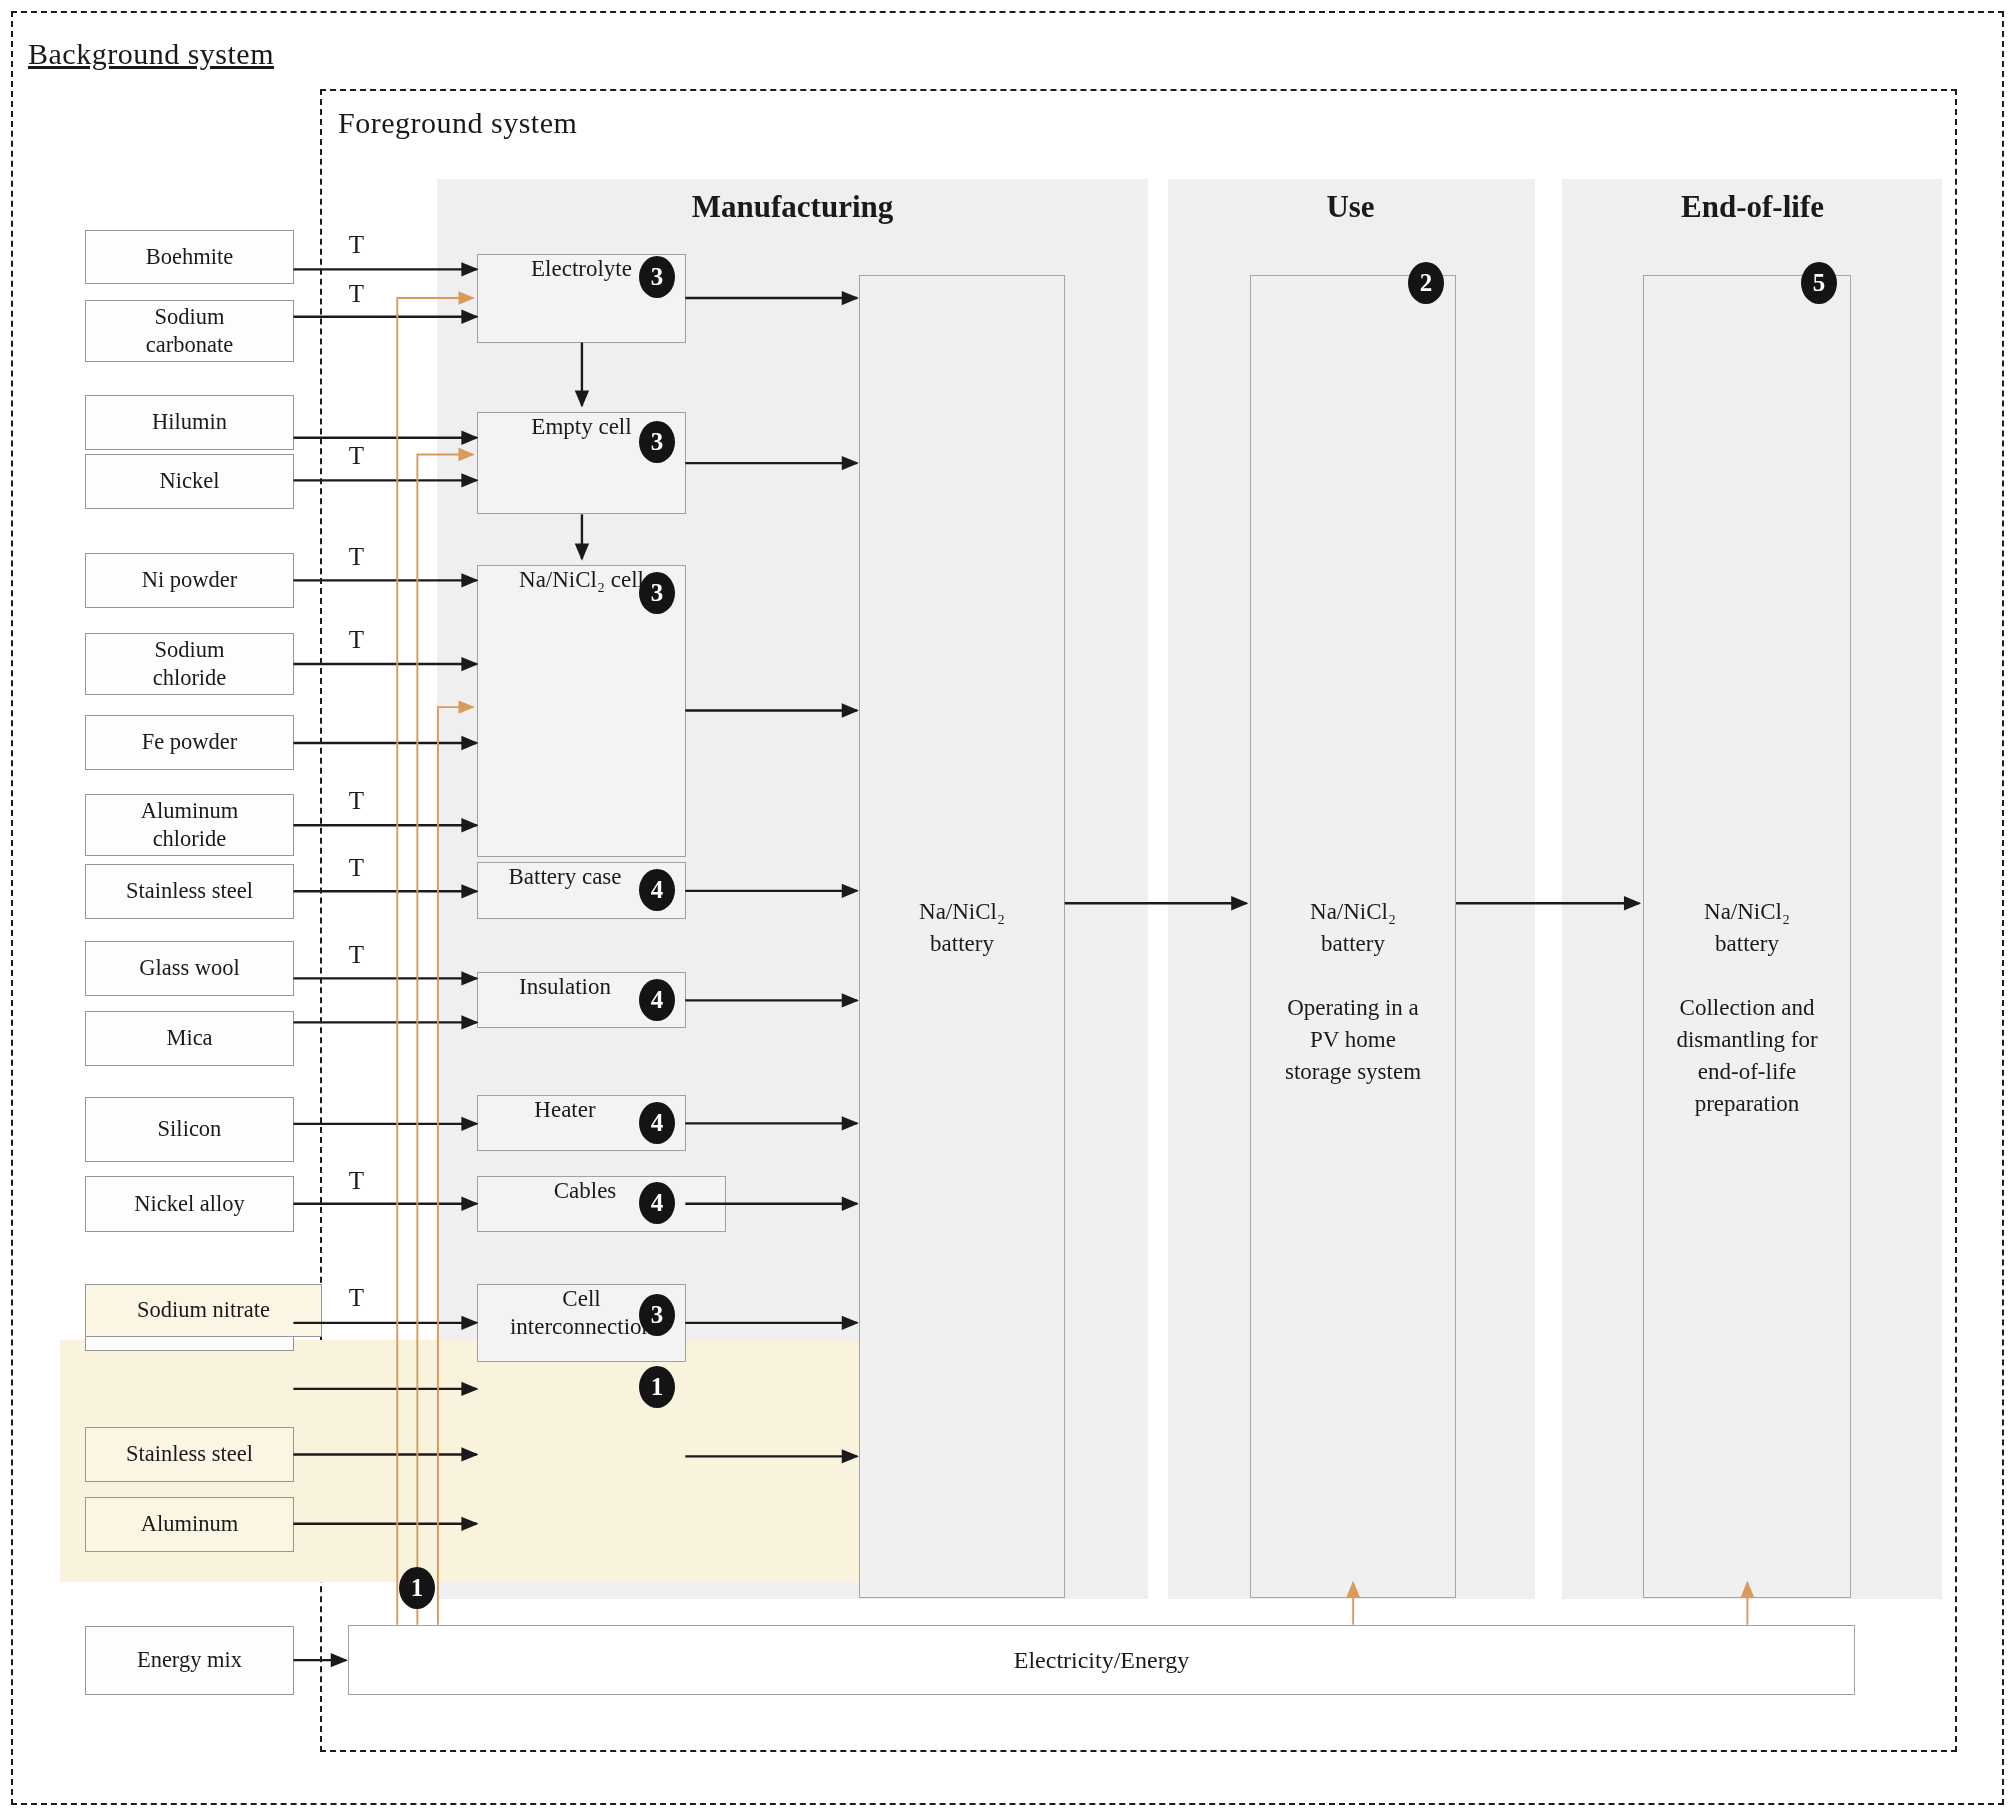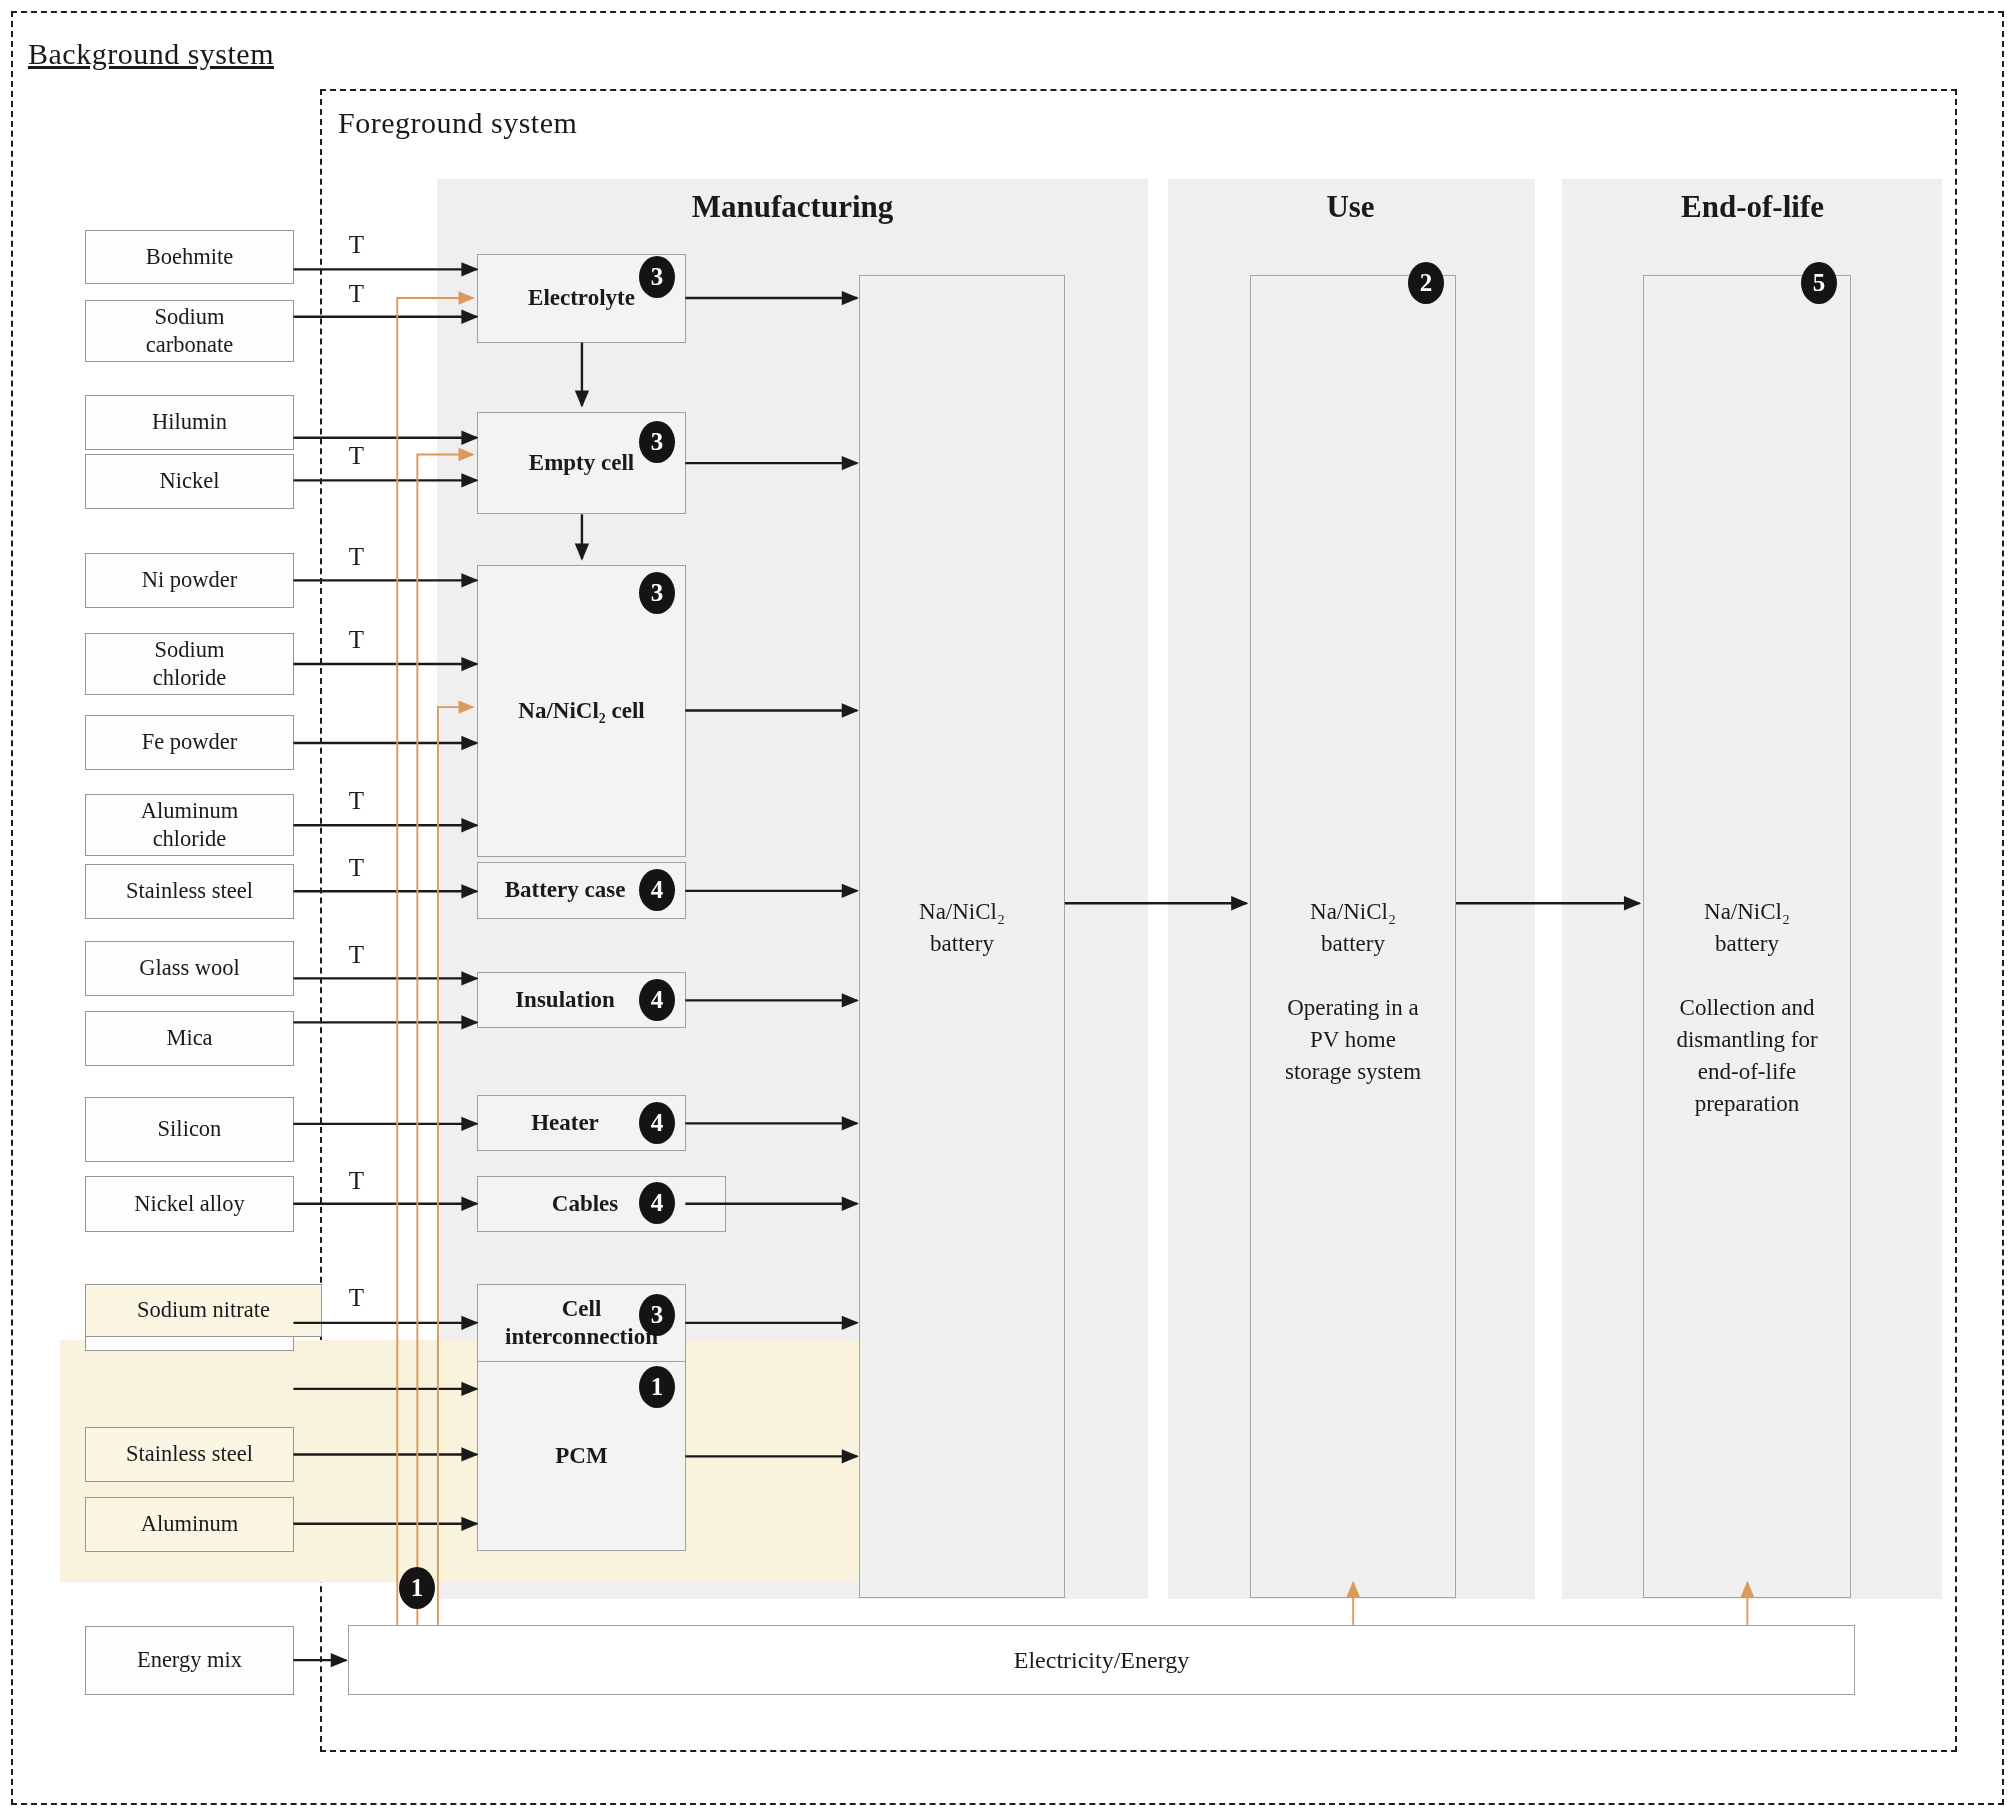--- a/index.html
+++ b/index.html
@@ -13,22 +13,22 @@
   .panel{background:#f0eff0;}
   .hdr{font-size:31px;font-weight:bold;text-align:center;white-space:nowrap;}
   .lbox{
     background:#fdfdfd;border:1.4px solid #969696;
     display:flex;align-items:center;justify-content:center;text-align:center;
     font-size:22.5px;line-height:1.25;white-space:pre-line;
   }
   .cream{background:#fbf5e3;}
   .cbox{
     background:#f4f3f4;border:1.4px solid #a0a0a0;
-    display:flex;align-items:center;justify-content:center;text-align:center;
-    font-size:23px;line-height:1.22;white-space:pre-line;font-weight:bold;
+    display:flex;justify-content:center;text-align:center;
+    font-size:23px;line-height:1.22;white-space:pre-line;
   }
   .tbox{background:#f1f0f1;border:1.4px solid #a6a6a6;margin-top:21px;}
   .stage-text{position:absolute;left:0;width:100%;text-align:center;font-size:23px;line-height:32px;white-space:pre-line;}
   .badge{
     position:absolute;width:36px;height:42px;border-radius:50%;background:#141414;color:#ffffff;
     display:flex;align-items:center;justify-content:center;font-size:25px;font-weight:bold;z-index:6;
   }
   .tlabel{position:absolute;width:29px;height:31px;text-align:center;font-size:25px;line-height:31px;}
   .ybar{background:#f9f2dd;}
   .busbar{
@@ -109,23 +109,20 @@
   </div>
   <div class="abs cbox z4" style="left:477px;top:1095px;width:209px;height:56px;padding-right:33px;">
     <span>Heater</span>
   </div>
   <div class="abs cbox z4" style="left:477px;top:1176px;width:249px;height:56px;padding-right:33px;">
     <span>Cables</span>
   </div>
   <div class="abs cbox z4" style="left:477px;top:1284px;width:209px;height:78px;">
     <span>Cell
 interconnection</span>
-  </div>
-  <div class="abs cbox cream z4" style="left:477px;top:1361px;width:209px;height:190px;">
-    <span>PCM</span>
   </div>
 
   <div class="badge" style="left:639px;top:256px;">3</div>
   <div class="badge" style="left:639px;top:421px;">3</div>
   <div class="badge" style="left:639px;top:572px;">3</div>
   <div class="badge" style="left:639px;top:869px;">4</div>
   <div class="badge" style="left:639px;top:979px;">4</div>
   <div class="badge" style="left:639px;top:1102px;">4</div>
   <div class="badge" style="left:639px;top:1182px;">4</div>
   <div class="badge" style="left:639px;top:1294px;">3</div>

